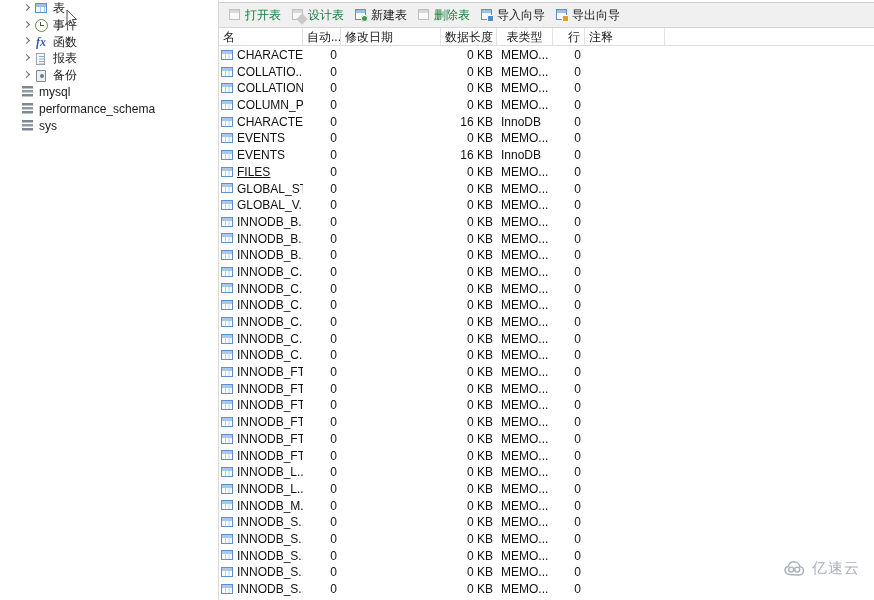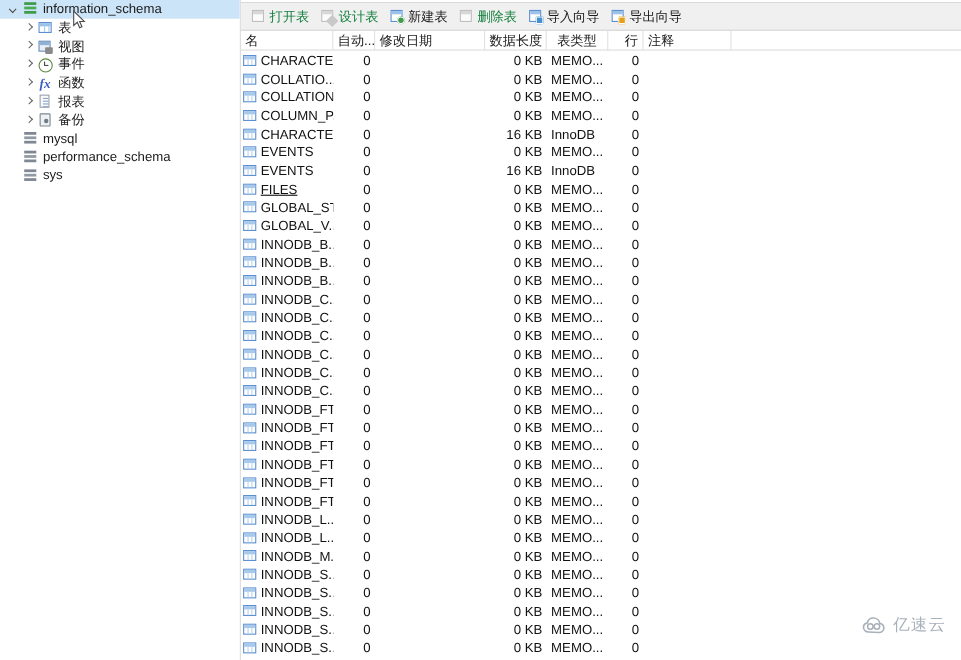--- a/index.html
+++ b/index.html
@@ -153,39 +153,26 @@
   
   #cursor{position:absolute;left:66px;top:9px;width:13px;height:19px;pointer-events:none;}
 </style>
 </head>
 <body>
 
 <div id="app">
 
   <div id="sidebar">
     <div id="tree">
-        <div class="tree-row lvl0 selected">
-          <span class="twisty down"></span>
-          <span class="ico ico-db-green"></span>
-          <span>information_schema</span>
-        </div>
         <div class="tree-row lvl1">
           <span class="twisty right"></span>
           <span class="ico ico-grid">
             <span class="g"></span>
           </span>
           <span>表</span>
-        </div>
-        <div class="tree-row lvl1">
-          <span class="twisty right"></span>
-          <span class="ico ico-view">
-            <span class="g"></span>
-            <span class="d"></span>
-          </span>
-          <span>视图</span>
         </div>
         <div class="tree-row lvl1">
           <span class="twisty right"></span>
           <span class="ico ico-clock">
             <span class="c"></span>
           </span>
           <span>事件</span>
         </div>
         <div class="tree-row lvl1">
           <span class="twisty right"></span>

